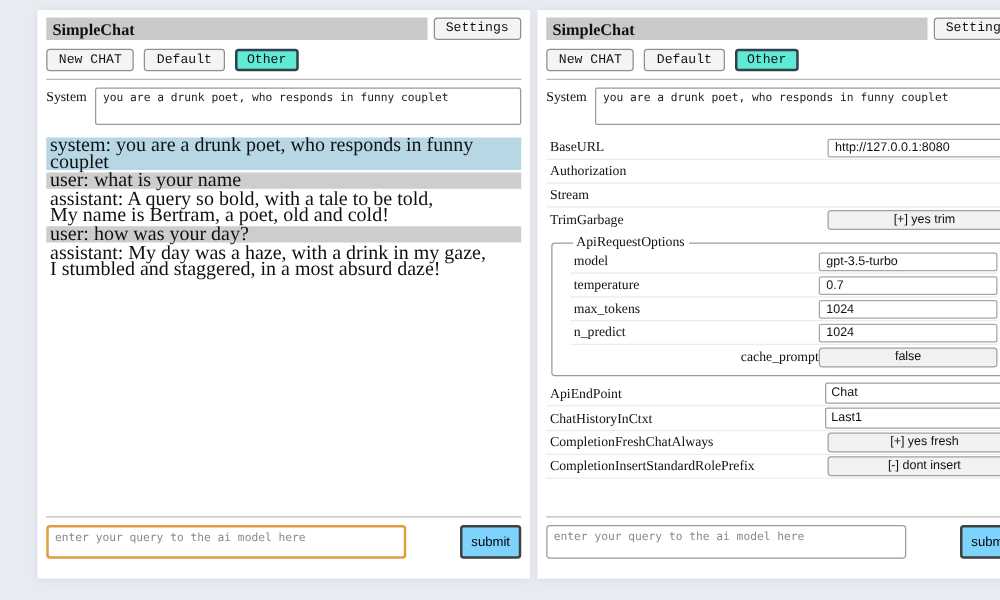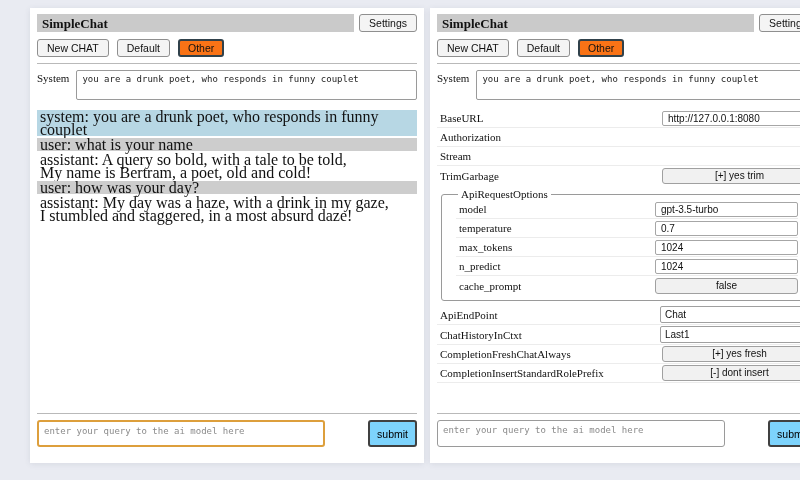--- a/index.html
+++ b/index.html
@@ -27,34 +27,34 @@
   .titlebar-row { display: flex; align-items: stretch; gap: 5px; margin-top: 2px; }
   .titlebar {
     flex: 1;
     background: #cacaca;
     font-weight: bold;
     font-size: 13px;
     padding: 2px 5px 1px 5px;
     line-height: 15px;
   }
   .btn {
-    font-family: Liberation Sans, sans-serif;
+    font-family: Liberation Mono, monospace;
     font-size: 10.5px;
     background: #f4f4f4;
     border: 1px solid #8f8f8f;
     border-radius: 3px;
     padding: 2px 9px;
     color: #111;
     line-height: 12px;
     cursor: pointer;
     white-space: nowrap;
   }
   .toolbar { display: flex; gap: 8px; margin-top: 7px; }
   .btn.selected {
-    background: #f97316;
+    background: #5eead4;
     border: 2px solid #30414b;
     padding: 1px 8px;
   }
   hr.divider { border: none; border-top: 1px solid #b9b9b9; margin-top: 6px; }
 
   .system-row { display: flex; gap: 7px; margin-top: 6px; align-items: flex-start; }
   .system-label { font-size: 11px; padding-top: 2px; }
   .system-textarea {
     flex: 1;
     height: 30px;
@@ -125,21 +125,21 @@
     background: #fff;
     color: #111;
   }
   fieldset.api-options {
     border: 1px solid #9a9a9a;
     border-radius: 3px;
     margin: 3px 2px 4px 4px;
     padding: 0 16px 5px 14px;
   }
   fieldset.api-options legend { font-size: 11px; padding: 0 3px; margin-left: 2px; }
-  .api-options .set-row:last-child { border-bottom: none; }
+  .api-options .set-row:last-child { border-bottom: none; justify-content: flex-end; }
   .api-options .ctl, .api-options .text-input, .api-options .toggle-btn { width: 143px; }
 
   
   .query-section { margin-top: auto; }
   .query-row { display: flex; gap: 7px; margin-top: 6px; align-items: stretch; }
   .query-textarea {
     flex: 1;
     height: 27px;
     resize: none;
     font-family: "DejaVu Sans Mono", monospace;

